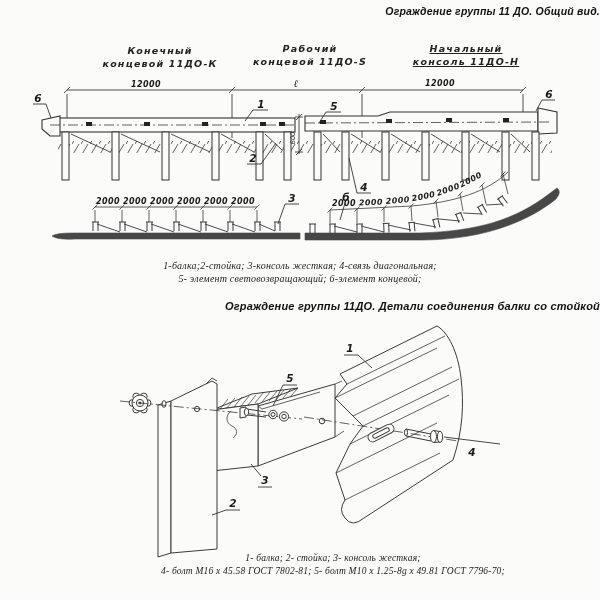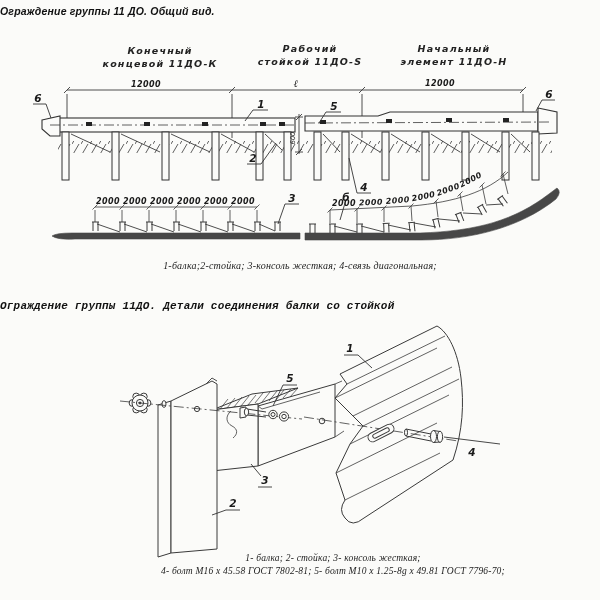--- a/index.html
+++ b/index.html
@@ -1,18 +1,18 @@
 <!DOCTYPE html>
 <html><head>
 <meta charset="utf-8">
 <style>
   html,body{margin:0;padding:0;width:600px;height:600px;background:#fbfbf9;overflow:hidden;}
   #page{position:relative;width:600px;height:600px;font-family:"Liberation Sans",sans-serif;color:#1c1c1c;}
   .abs{position:absolute;}
-  .fig-title{width:600px;text-align:left;font:italic bold 10.5px "Liberation Sans",sans-serif;letter-spacing:.2px;color:#111;}
+  .fig-title{width:600px;text-align:right;font:italic bold 10.5px "Liberation Sans",sans-serif;letter-spacing:.2px;color:#111;}
   .section-label{text-align:center;font:italic bold 9.5px "DejaVu Sans",sans-serif;letter-spacing:1.2px;line-height:13px;color:#222;}
   .caption{width:600px;text-align:center;font:italic 10px "Liberation Serif",serif;line-height:13px;color:#222;letter-spacing:.2px;}
   svg{position:absolute;left:0;top:0;}
   svg text{fill:#1a1a1a;}
   .lbl{font:italic 600 10.5px "DejaVu Sans",sans-serif;}
   .dim{font:italic bold 8px "DejaVu Sans",sans-serif;letter-spacing:.4px;}
   .dimc{font:italic bold 10px "DejaVu Serif",serif;}
   .dimv{font:italic 6.5px "DejaVu Sans",sans-serif;}
 </style>
 </head>
@@ -21,32 +21,33 @@
 <div id="page">
 
   <div class="abs fig-title" style="top:5px;">Ограждение группы 11 ДО. Общий вид.</div>
 
   <div class="abs section-label" style="left:80px;top:44px;width:160px;">
     <div>Конечный</div>
     <div>концевой 11ДО-К</div>
   </div>
   <div class="abs section-label" style="left:230px;top:42px;width:160px;text-align:center;">
     <div>Рабочий</div>
-    <div>стойкой 11ДО-S</div>
-  </div>
-  <div class="abs section-label" style="left:374px;top:42px;width:160px;">
+    <div>концевой 11ДО-S</div>
+  </div>
+  <div class="abs section-label" style="left:386px;top:42px;width:160px;text-decoration:underline;">
     <div>Начальный</div>
-    <div>элемент 11ДО-Н</div>
+    <div>консоль 11ДО-Н</div>
   </div>
 
   <div class="abs caption" style="top:259px;font-family:Liberation Serif, serif;">
     <div>1-балка;2-стойка; 3-консоль жесткая; 4-связь диагональная;</div>
-  </div>
-
-  <div class="abs fig-title" style="top:300px;font-size:11px;font-family:Liberation Mono, monospace;">Ограждение группы 11ДО. Детали соединения балки со стойкой</div>
+    <div>5- элемент световозвращающий; 6-элемент концевой;</div>
+  </div>
+
+  <div class="abs fig-title" style="top:300px;font-size:11px;">Ограждение группы 11ДО. Детали соединения балки со стойкой</div>
 
   <div class="abs caption" style="top:552px;font-size:9.5px;line-height:12.5px;margin-left:33px;">
     <div>1- балка; 2- стойка; 3- консоль жесткая;</div>
     <div>4- болт М16 х 45.58 ГОСТ 7802-81; 5- болт М10 х 1.25-8g х 49.81 ГОСТ 7796-70;</div>
   </div>
 
   <svg width="600" height="600" viewBox="0 0 600 600">
     <defs>
       <pattern id="ph" width="9" height="12" patternUnits="userSpaceOnUse">
         <path d="M0,12 L7,0" stroke="#4d4d4d" stroke-width="0.9" fill="none"></path>

